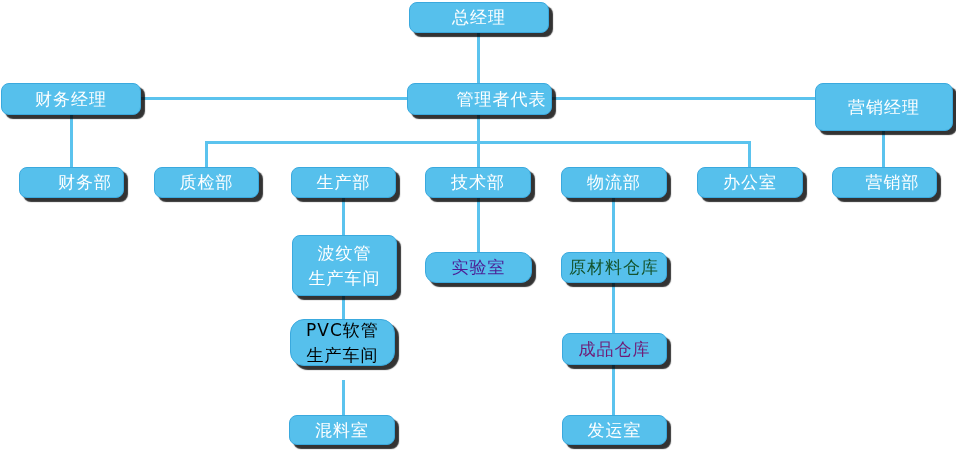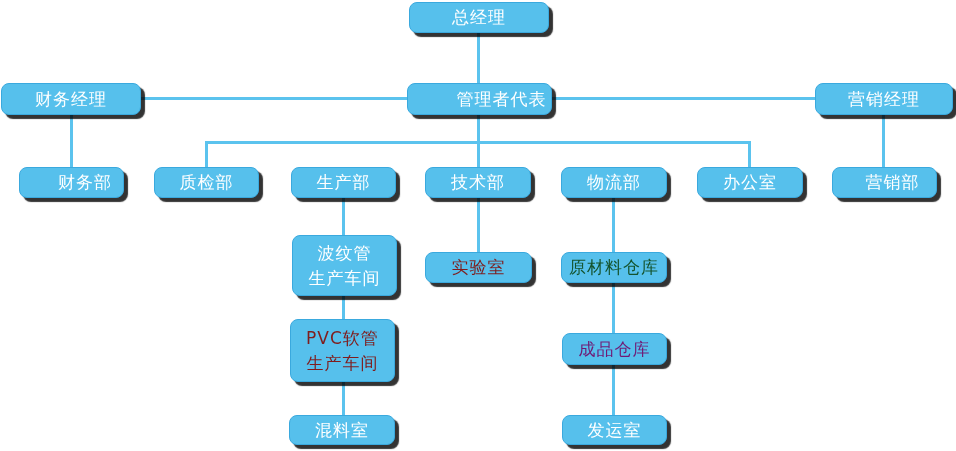--- a/index.html
+++ b/index.html
@@ -64,21 +64,21 @@
   <div class="node" style="left: 409px; top: 2px; width: 140px; height: 31px; background: rgb(86, 192, 236); border-color: rgb(58, 169, 222); color: rgb(255, 255, 255);">
     <span>总经理</span>
   </div>
 
   <div class="node" style="left: 1px; top: 83px; width: 140px; height: 32px; background: rgb(86, 192, 236); border-color: rgb(58, 169, 222); color: rgb(255, 255, 255);">
     <span>财务经理</span>
   </div>
   <div class="node" style="left: 407px; top: 83px; width: 145px; height: 32px; background: rgb(86, 192, 236); border-color: rgb(58, 169, 222); color: rgb(255, 255, 255); padding-left: 44px;">
     <span>管理者代表</span>
   </div>
-  <div class="node" style="left: 815px; top: 83px; width: 138px; height: 32px; background: rgb(86, 192, 236); border-color: rgb(58, 169, 222); color: rgb(255, 255, 255);">
+  <div class="node" style="left: 815px; top: 83px; width: 138px; height: 48px; background: rgb(86, 192, 236); border-color: rgb(58, 169, 222); color: rgb(255, 255, 255);">
     <span>营销经理</span>
   </div>
 
   <div class="node" style="left: 19px; top: 167px; width: 105px; height: 31px; background: rgb(86, 192, 236); border-color: rgb(58, 169, 222); color: rgb(255, 255, 255); padding-left: 27px;">
     <span>财务部</span>
   </div>
   <div class="node" style="left: 154px; top: 167px; width: 105px; height: 31px; background: rgb(86, 192, 236); border-color: rgb(58, 169, 222); color: rgb(255, 255, 255);">
     <span>质检部</span>
   </div>
   <div class="node" style="left: 291px; top: 167px; width: 105px; height: 31px; background: rgb(86, 192, 236); border-color: rgb(58, 169, 222); color: rgb(255, 255, 255);">
@@ -94,28 +94,28 @@
     <span>办公室</span>
   </div>
   <div class="node" style="left: 832px; top: 167px; width: 105px; height: 31px; background: rgb(86, 192, 236); border-color: rgb(58, 169, 222); color: rgb(255, 255, 255); padding-left: 16px;">
     <span>营销部</span>
   </div>
 
   <div class="node" style="left: 292px; top: 235px; width: 105px; height: 61px; background: rgb(86, 192, 236); border-color: rgb(58, 169, 222); color: rgb(255, 255, 255);">
     <span>波纹管</span>
     <span>生产车间</span>
   </div>
-  <div class="node" style="left: 425px; top: 252px; width: 107px; height: 31px; background: rgb(86, 192, 236); border-color: rgb(58, 169, 222); color: #7f1d1d;">
+  <div class="node" style="left: 425px; top: 252px; width: 107px; height: 31px; background: rgb(86, 192, 236); border-color: rgb(58, 169, 222); color: #4c1d95; border-radius: 11px;">
     <span>实验室</span>
   </div>
   <div class="node" style="left: 561px; top: 252px; width: 106px; height: 31px; background: rgb(86, 192, 236); border-color: rgb(58, 169, 222); color: #14532d;">
     <span>原材料仓库</span>
   </div>
 
-  <div class="node" style="left: 290px; top: 319px; width: 105px; height: 63px; background: rgb(86, 192, 236); border-color: rgb(58, 169, 222); color: #7f1d1d;">
+  <div class="node" style="left: 290px; top: 319px; width: 105px; height: 47px; background: rgb(86, 192, 236); border-color: rgb(58, 169, 222); color: #000000; border-radius: 14px;">
     <span>PVC软管</span>
     <span>生产车间</span>
   </div>
   <div class="node" style="left: 562px; top: 333px; width: 105px; height: 32px; background: rgb(86, 192, 236); border-color: rgb(58, 169, 222); color: #701a75;">
     <span>成品仓库</span>
   </div>
 
   <div class="node" style="left: 289px; top: 415px; width: 106px; height: 30px; background: rgb(86, 192, 236); border-color: rgb(58, 169, 222); color: rgb(255, 255, 255);">
     <span>混料室</span>
   </div>

